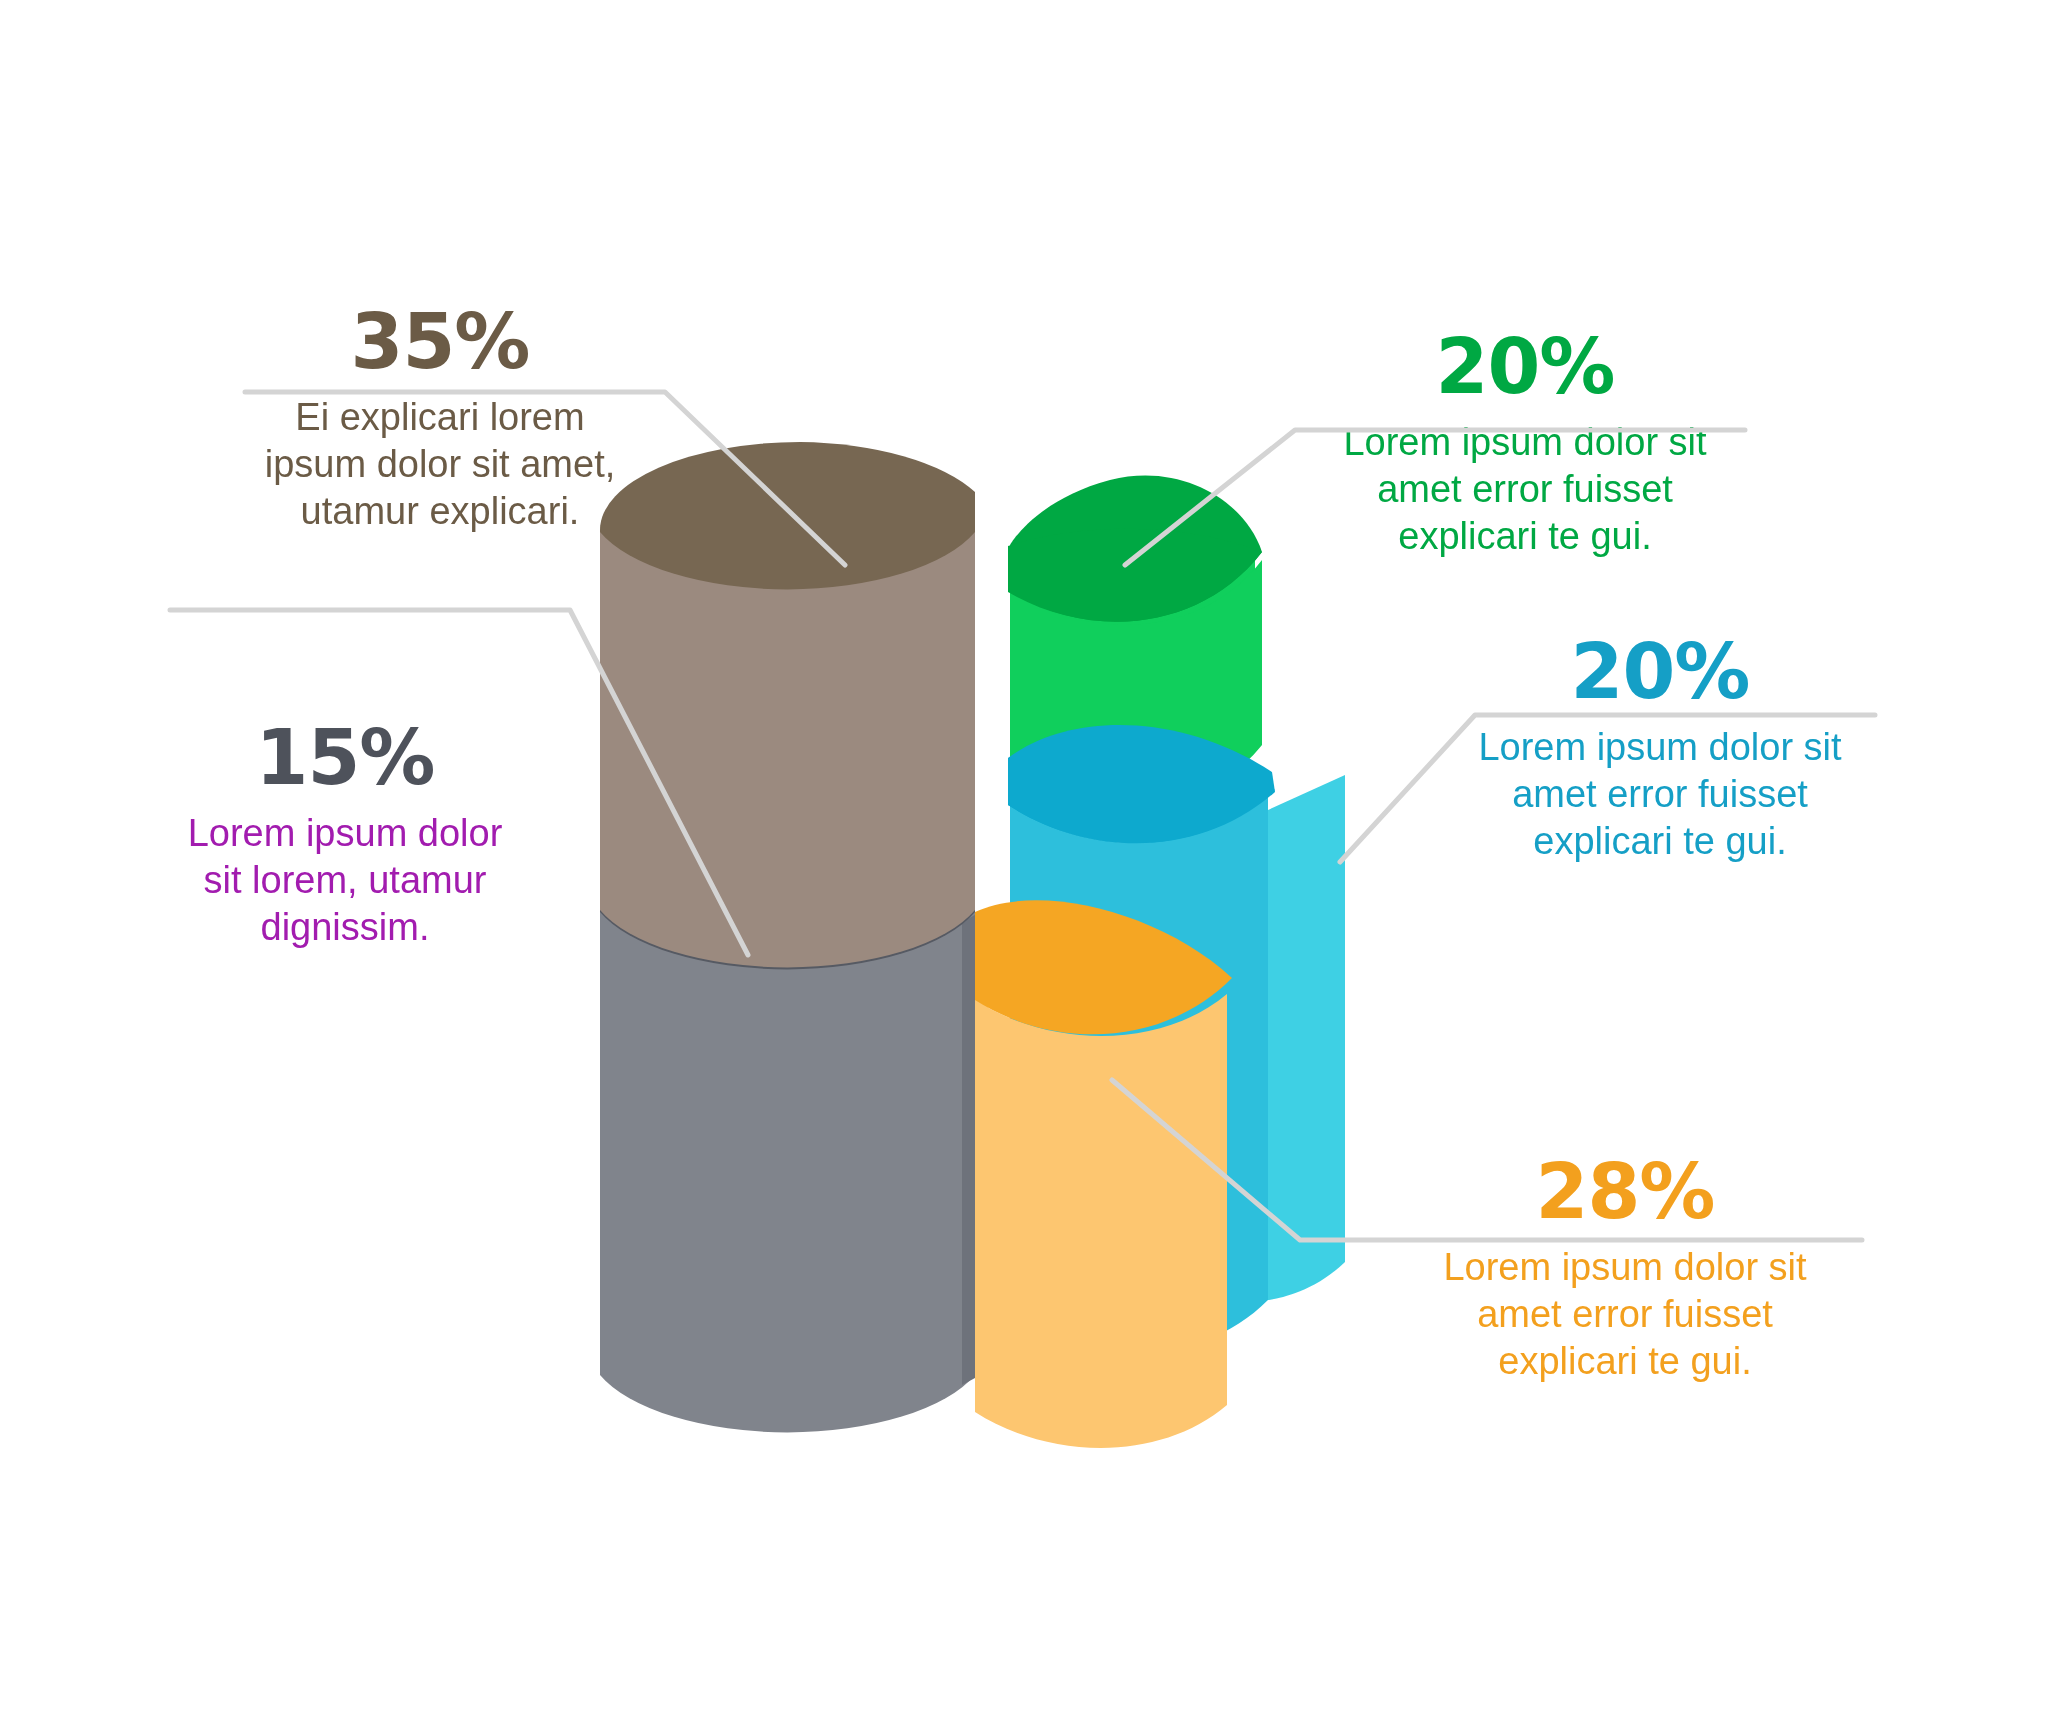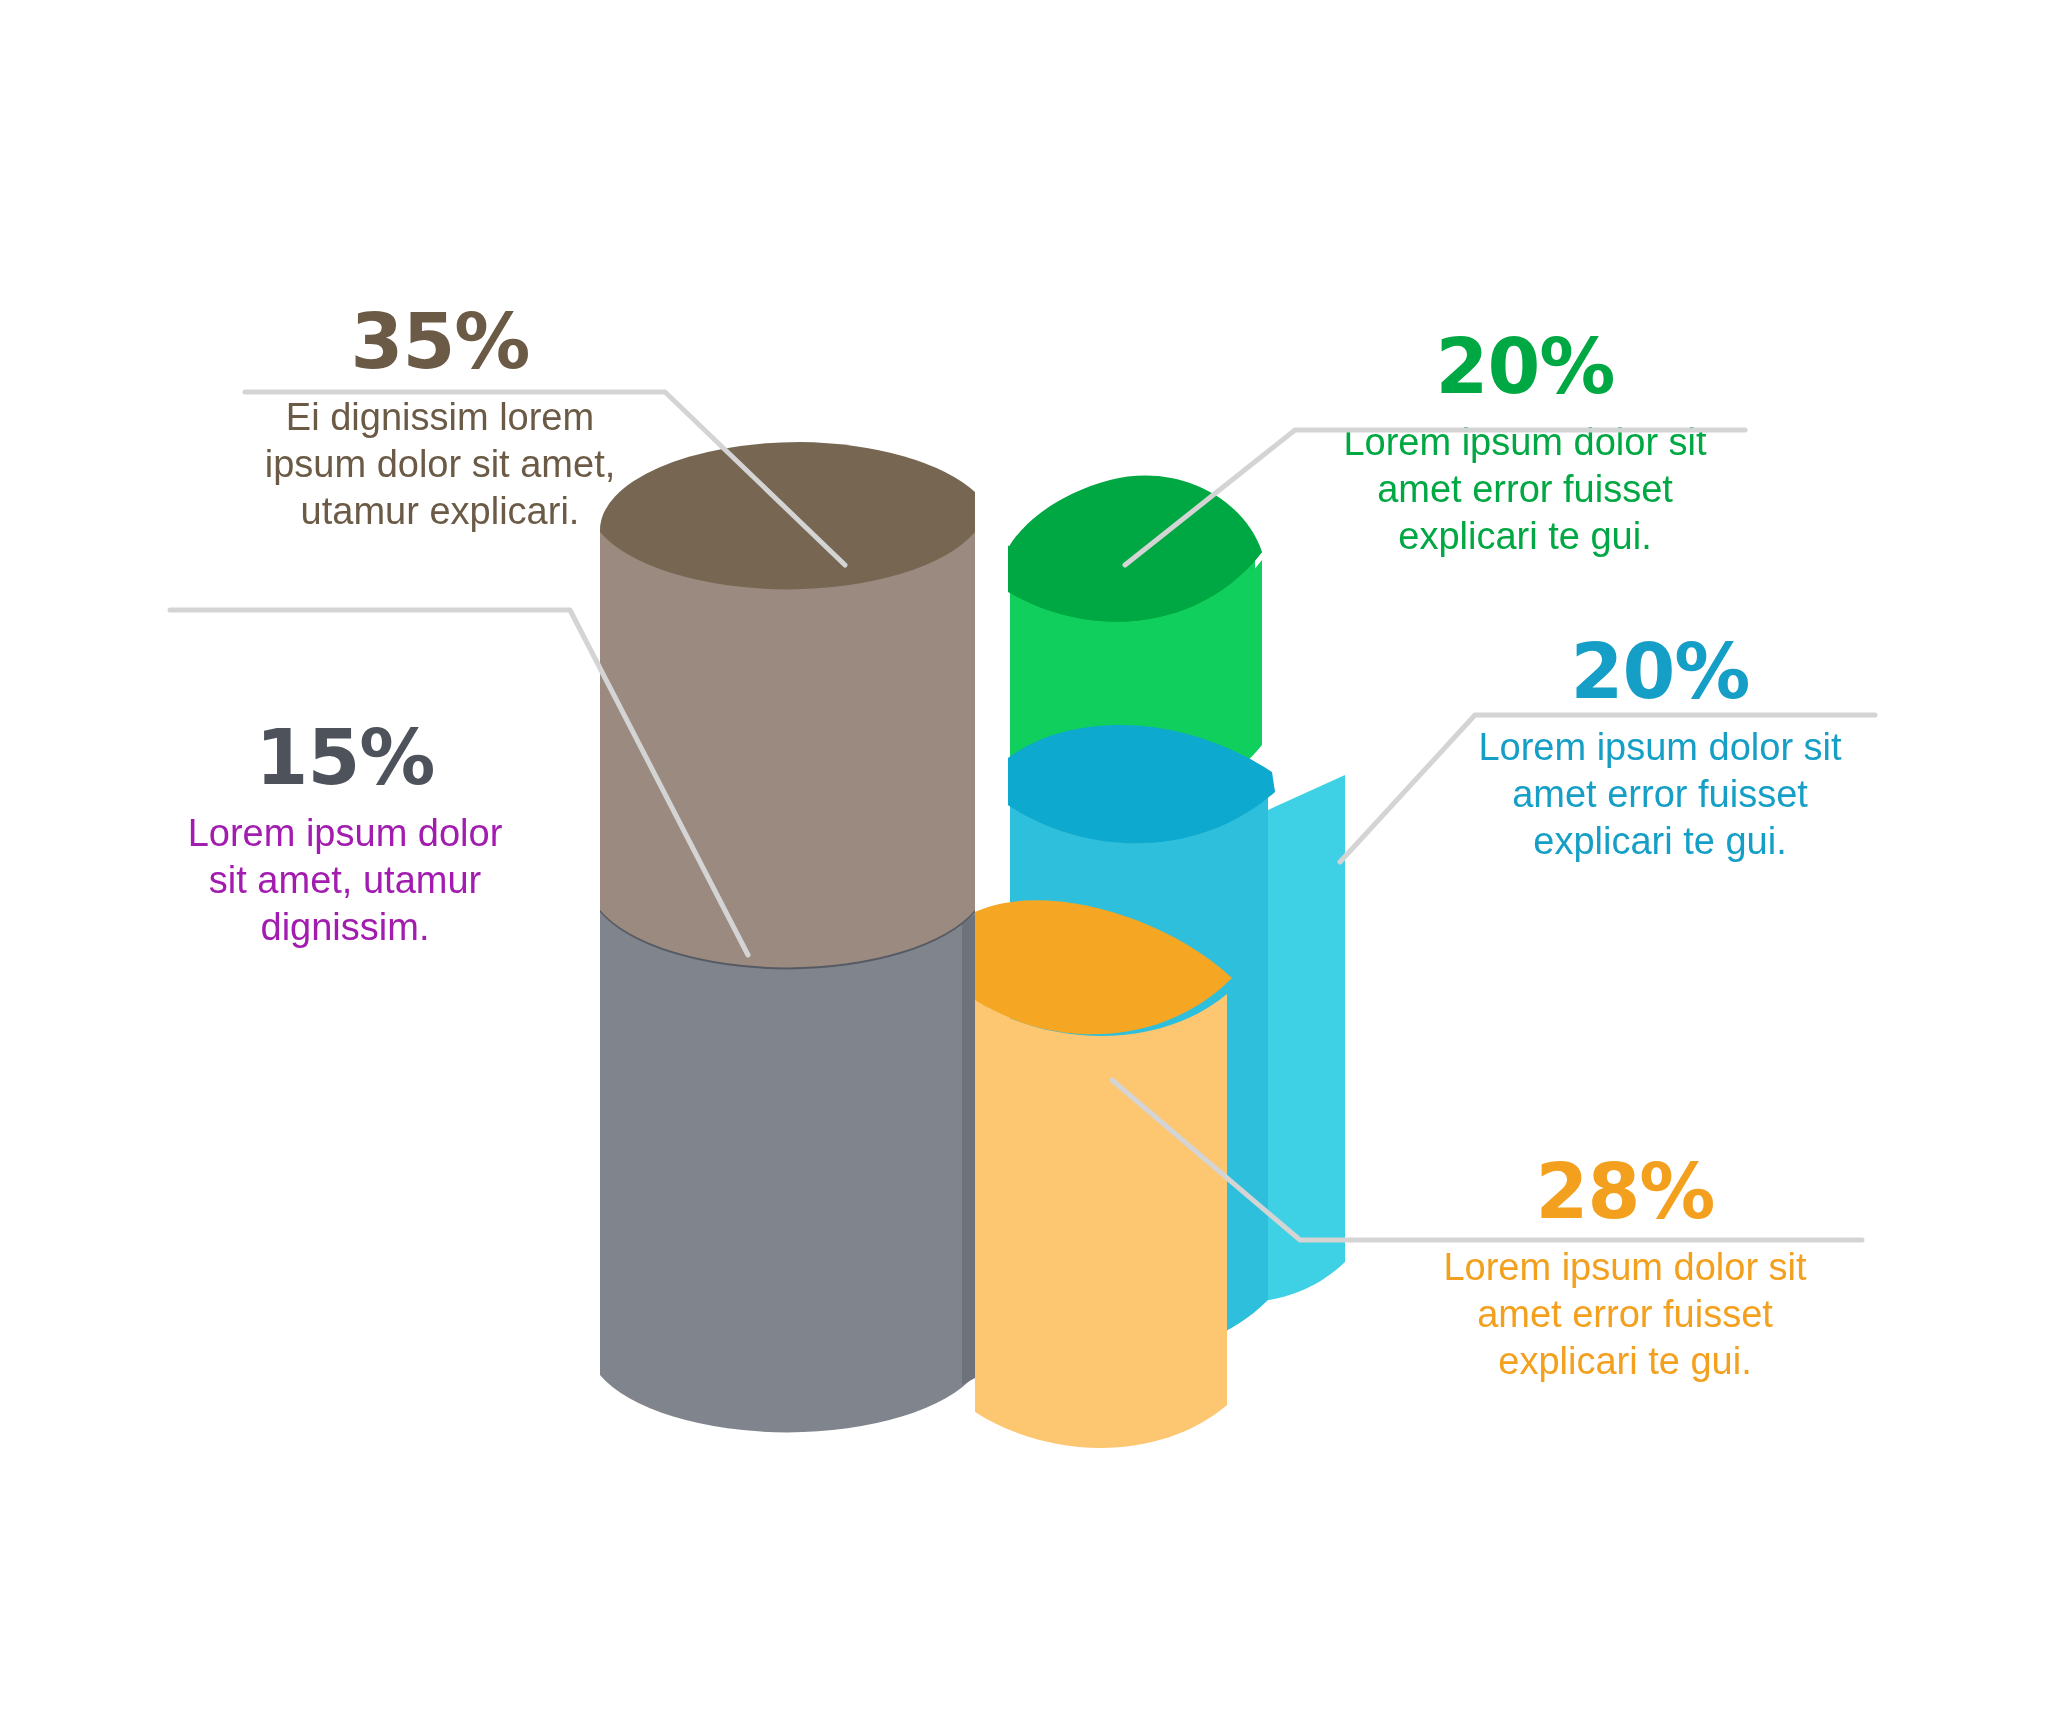--- a/index.html
+++ b/index.html
@@ -169,31 +169,31 @@
 
       <path d="M 1875,715 L 1475,715 L 1340,862"></path>
 
       <path d="M 1862,1240 L 1300,1240 L 1112,1080"></path>
     </g>
   </svg>
 
   <div class="callout ca-left" id="callout-35">
     <p class="pct" style="color:#6B5B46;">35%</p>
     <p class="desc" style="color:#6B5B46;">
-      <span>Ei dignissim lorem</span><br>
+      <span>Ei explicari lorem</span><br>
       <span>ipsum dolor sit amet,</span><br>
       <span>utamur explicari.</span>
     </p>
   </div>
 
   <div class="callout ca-left" id="callout-15">
     <p class="pct" style="color:#4E525B;">15%</p>
     <p class="desc" style="color:#a21caf;">
       <span>Lorem ipsum dolor</span><br>
-      <span>sit amet, utamur</span><br>
+      <span>sit lorem, utamur</span><br>
       <span>dignissim.</span>
     </p>
   </div>
 
   <div class="callout ca-right" id="callout-green20">
     <p class="pct" style="color:#00A843;">20%</p>
     <p class="desc" style="color:#00A843;">
       <span>Lorem ipsum dolor sit</span><br>
       <span>amet error fuisset</span><br>
       <span>explicari te gui.</span>

